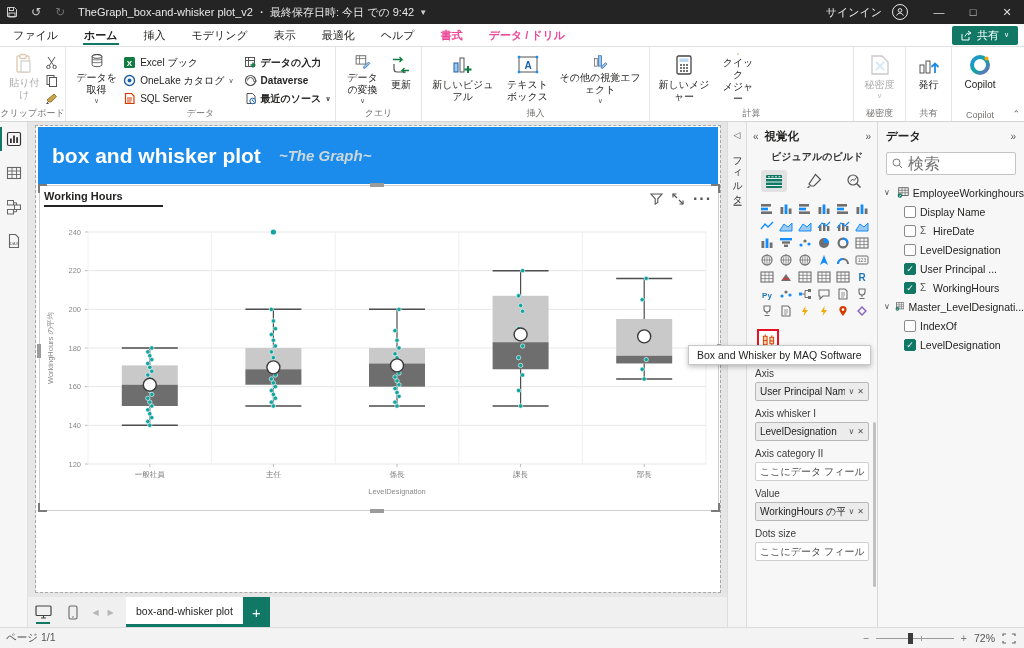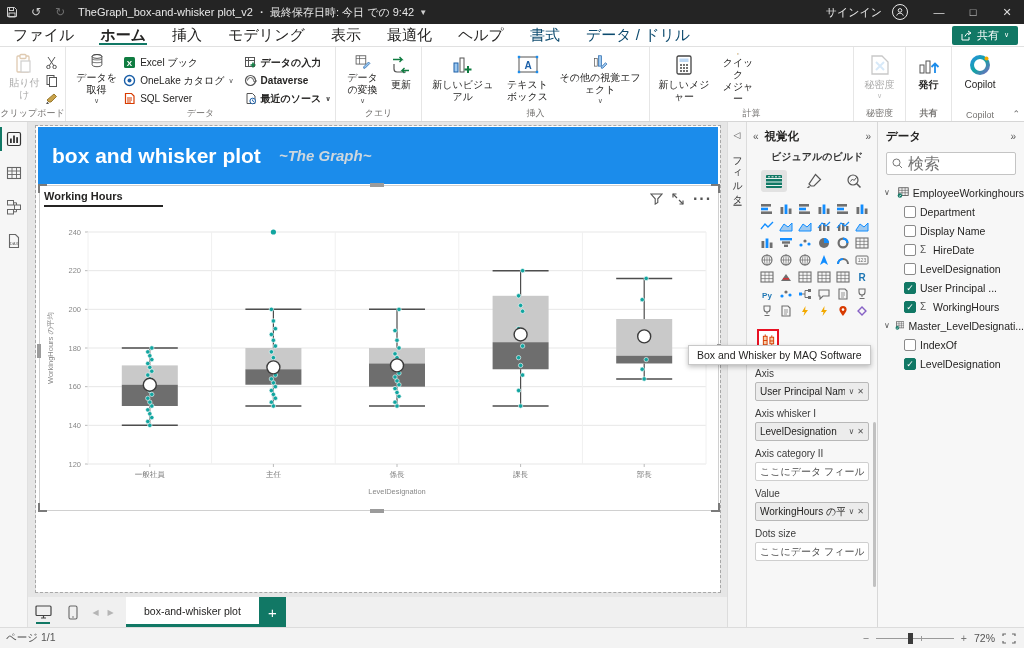--- a/index.html
+++ b/index.html
@@ -15,24 +15,24 @@
   #tb-title { margin-left:6px; white-space:nowrap; }
   #tb-caret { font-size:8px; margin-left:5px; color:#cfcfcf; }
   #tb-right { margin-left:auto; display:flex; align-items:center; height:100%; }
   #signin-label { margin-right:10px; }
   #avatar { width:16px; height:16px; border:1px solid #e8e8e8; border-radius:50%; display:flex; align-items:center; justify-content:center; margin-right:14px; }
   .winbtn { width:34px; height:24px; display:flex; align-items:center; justify-content:center; font-size:11px; color:#dedede; }
 
   
   #tabrow { position:absolute; left:0; top:24px; width:1024px; height:23px; background:#ffffff;
     border-bottom:1px solid #e1e1e1; display:flex; align-items:center; }
-  .mtab { padding:4px 13px; font-size:15px; color:#252423; height:100%; display:flex; align-items:center; position:relative; white-space:nowrap; }
+  .mtab { padding:4px 13px; font-size:11px; color:#252423; height:100%; display:flex; align-items:center; position:relative; white-space:nowrap; }
   .mtab.active { font-weight:bold; }
   .mtab.active::after { content:""; position:absolute; left:12px; right:12px; bottom:1px; height:2px; background:#117865; }
-  .mtab.contextual { color:#0c4a6e; font-weight:normal; }
+  .mtab.contextual { color:#ec4899; font-weight:bold; }
   #share-btn { margin-left:auto; margin-right:6px; background:#117865; color:#fff; font-size:11px;
     height:19px; padding:0 9px; border-radius:2px; display:flex; align-items:center; gap:5px; }
 
   
   #ribbon { position:absolute; left:0; top:47px; width:1024px; height:75px; background:#ffffff;
     border-bottom:1px solid #d6d6d6; display:flex; }
   .rgroup { position:relative; height:100%; border-right:1px solid #e6e6e6; padding:4px 4px 14px 4px;
     display:flex; align-items:flex-start; }
   .rgroup-label { position:absolute; bottom:1px; left:0; right:0; text-align:center; font-size:9px; color:#767472; white-space:nowrap; }
   .big-btn { display:flex; flex-direction:column; align-items:center; text-align:center;
@@ -116,21 +116,21 @@
     display:flex; align-items:center; justify-content:center; font-size:9px; color:#fff; }
   .cb.checked { background:#117865; border-color:#117865; }
   .sigma { font-size:10px; color:#555; width:9px; }
 
   
   #pages-bar { position:absolute; left:28px; top:597px; width:699px; height:30px; background:#f0f0f0; display:flex; align-items:flex-end; }
   .view-ic { width:30px; height:30px; display:flex; align-items:center; justify-content:center; position:relative; }
   .view-ic.active::after { content:""; position:absolute; left:8px; right:8px; bottom:3px; height:2px; background:#117865; }
   .pg-arrow { width:15px; height:30px; display:flex; align-items:center; justify-content:center; color:#b5b5b5; font-size:8px; }
   #page-tab { height:30px; background:#ffffff; border-bottom:3px solid #117865; display:flex; align-items:center;
-    padding:0 18px; font-size:10.5px; color:#252423; margin-left:8px; }
+    padding:0 10px; font-size:10.5px; color:#252423; margin-left:8px; }
   #add-page { width:27px; height:30px; background:#117865; color:#fff; font-size:15px; display:flex; align-items:center; justify-content:center; }
 
   
   #statusbar { position:absolute; left:0; top:627px; width:1024px; height:21px; background:#f3f3f3;
     border-top:1px solid #dcdcdc; display:flex; align-items:center; font-size:10.5px; color:#555; }
   #page-indicator { margin-left:6px; }
   #zoom-area { margin-left:auto; display:flex; align-items:center; gap:7px; margin-right:8px; }
   #zoom-track { width:78px; height:1px; background:#9a9a9a; position:relative; }
   #zoom-thumb { position:absolute; left:32px; top:-5px; width:5px; height:11px; background:#3b3b3b; }
   #zoom-tick { position:absolute; left:45px; top:-2px; width:1px; height:5px; background:#9a9a9a; }
@@ -364,21 +364,21 @@
       <svg width="24" height="24" viewBox="0 0 24 24">
           <path d="M4 3h10l6 6v12H4z" fill="none" stroke="#777" stroke-width="1.3"></path>
           <path d="M8 9l8 8M16 9l-8 8" stroke="#9ec9f0" stroke-width="2"></path>
         </svg>
       <span class="cap">秘密度</span>
       <span class="caret">∨</span>
     </div>
     <span class="rgroup-label">秘密度</span>
   </div>
 
-  <div class="rgroup" style="width:46px;font-weight:bold;">
+  <div class="rgroup" style="width:46px;">
     <div class="big-btn" style="width:38px;">
       <svg width="24" height="24" viewBox="0 0 24 24">
           <rect x="3" y="12" width="4" height="8" fill="none" stroke="#555"></rect>
           <rect x="9" y="8" width="4" height="12" fill="none" stroke="#555"></rect>
           <path d="M18 20v-9M14.5 14l3.5-3.5L21.5 14" fill="none" stroke="#1b8ceb" stroke-width="1.8"></path>
         </svg>
       <span class="cap">発行</span>
     </div>
     <span class="rgroup-label">共有</span>
   </div>
@@ -982,24 +982,20 @@
         <svg width="14" height="13" viewBox="0 0 14 13">
           <rect x="2" y="1" width="11" height="9" fill="none" stroke="#555" stroke-width="1"></rect>
           <path d="M2 4h11M2 6.8h11M5.8 1v9M9.4 1v9" stroke="#555" stroke-width="0.7"></path>
           <circle cx="3.4" cy="10" r="2.6" fill="#117865"></circle>
           <path d="M2.2 10l0.9 0.9 1.6-1.8" fill="none" stroke="#fff" stroke-width="0.9"></path>
         </svg>
         <span class="tn">EmployeeWorkinghours</span>
       </div>
       <div class="tree-row field-row">
         <span class="cb"></span>
-        <span>Department</span>
-      </div>
-      <div class="tree-row field-row">
-        <span class="cb"></span>
         <span>Display Name</span>
       </div>
       <div class="tree-row field-row">
         <span class="cb"></span>
         <span class="sigma">Σ</span>
         <span>HireDate</span>
       </div>
       <div class="tree-row field-row">
         <span class="cb"></span>
         <span>LevelDesignation</span>

